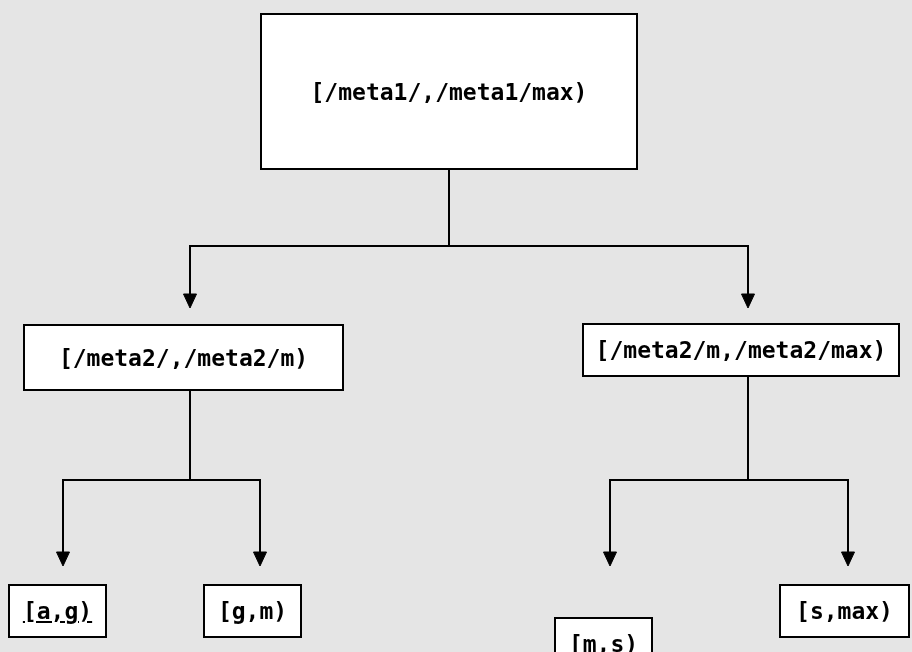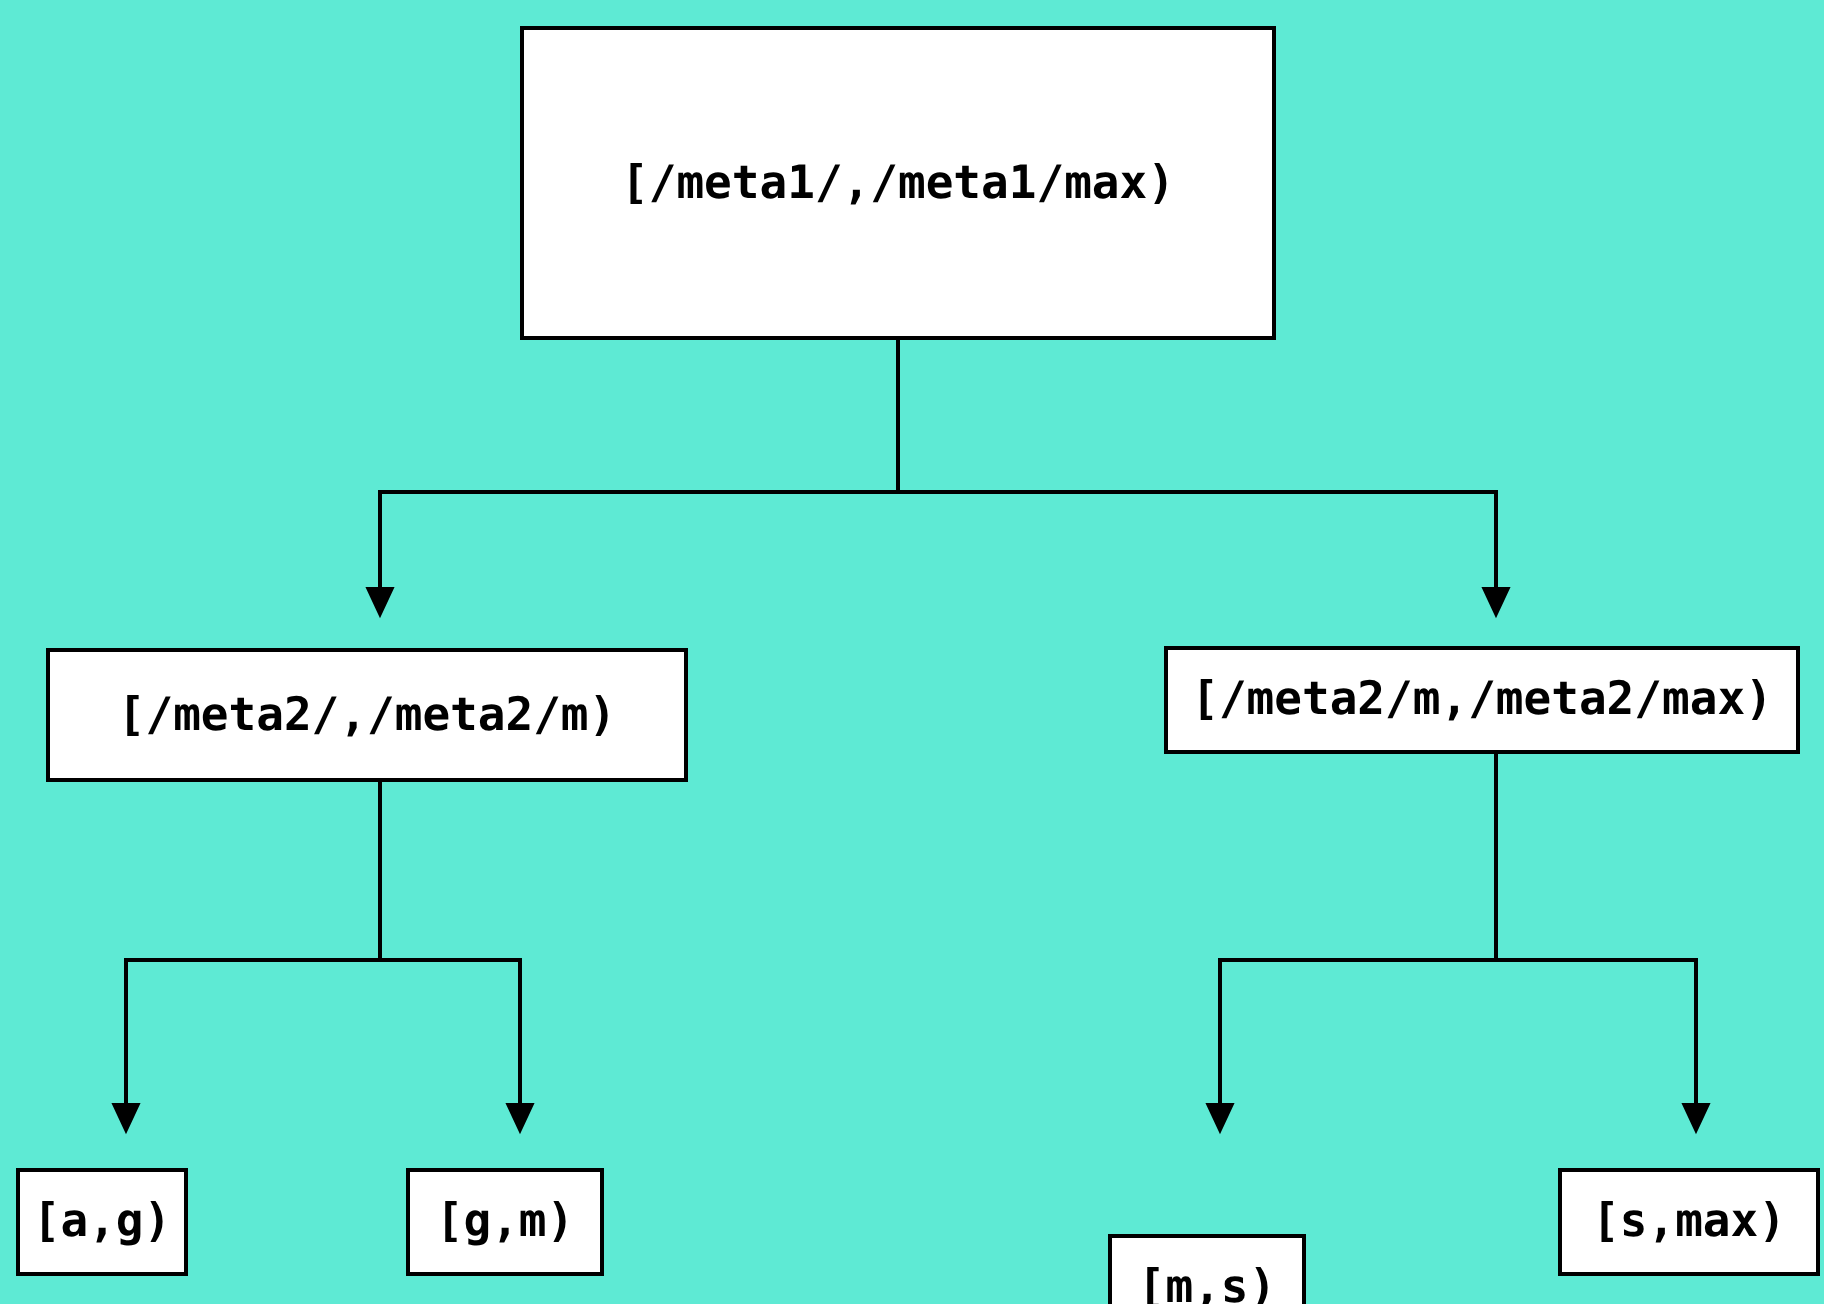--- a/index.html
+++ b/index.html
@@ -4,21 +4,21 @@
 <style>
   html, body {
     margin: 0;
     padding: 0;
     background: #ffffff;
   }
   .canvas {
     position: relative;
     width: 912px;
     height: 652px;
-    background: #5eead4;
+    background: #e5e5e5;
     overflow: hidden;
     font-family: "DejaVu Sans Mono", "Liberation Mono", monospace;
   }
   .edges {
     position: absolute;
     left: 0;
     top: 0;
   }
   .edges line {
     stroke: #000000;
@@ -38,21 +38,21 @@
     align-items: center;
     justify-content: center;
     font-weight: bold;
     font-size: 23px;
     color: #000000;
     white-space: nowrap;
   }
   .node-root  { left: 260px; top: 13px;  width: 378px; height: 157px; }
   .node-left  { left: 23px;  top: 324px; width: 321px; height: 67px;  }
   .node-right { left: 582px; top: 323px; width: 318px; height: 54px; text-align: right;  }
-  .node-leaf-ag   { left: 8px;   top: 584px; width: 86px;  height: 54px; }
+  .node-leaf-ag   { left: 8px;   top: 584px; width: 99px;  height: 54px; text-decoration: underline; }
   .node-leaf-gm   { left: 203px; top: 584px; width: 99px;  height: 54px; }
   .node-leaf-ms   { left: 554px; top: 617px; width: 99px;  height: 54px; text-align: right; }
   .node-leaf-smax { left: 779px; top: 584px; width: 131px; height: 54px; }
 </style>
 </head>
 <body>
 
 <div class="canvas">
 
   <svg class="edges" width="912" height="652" viewBox="0 0 912 652">

